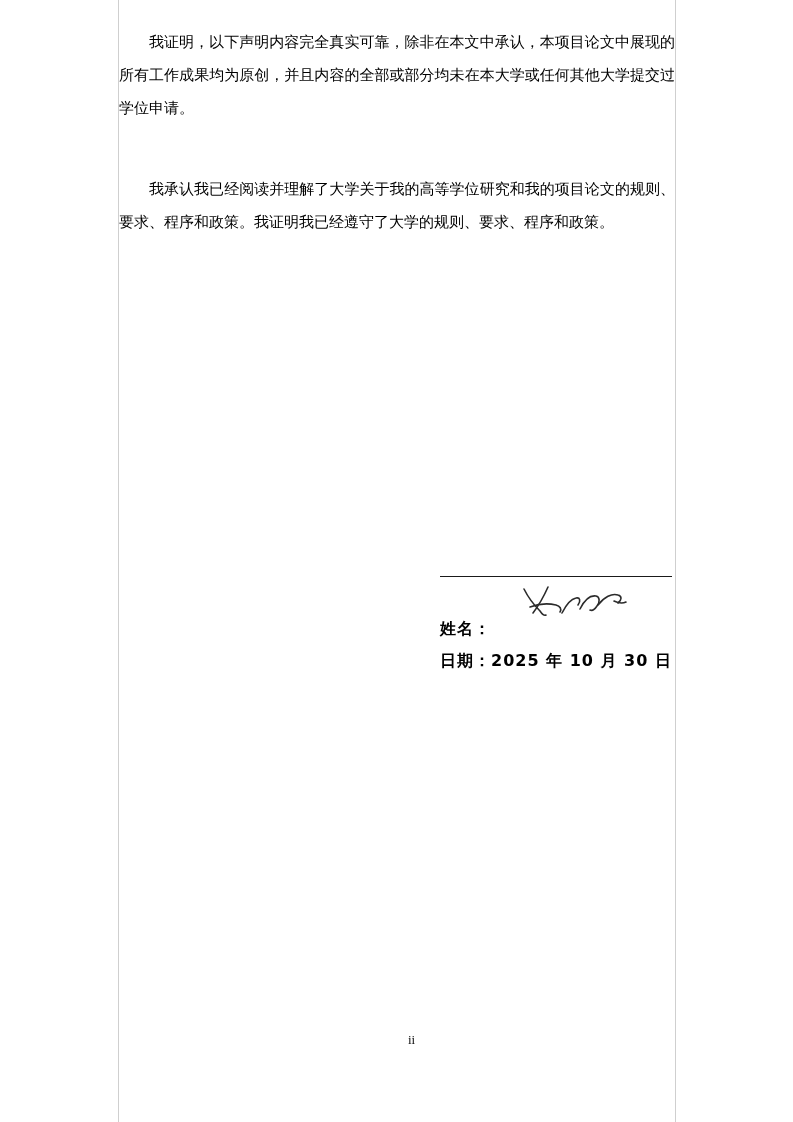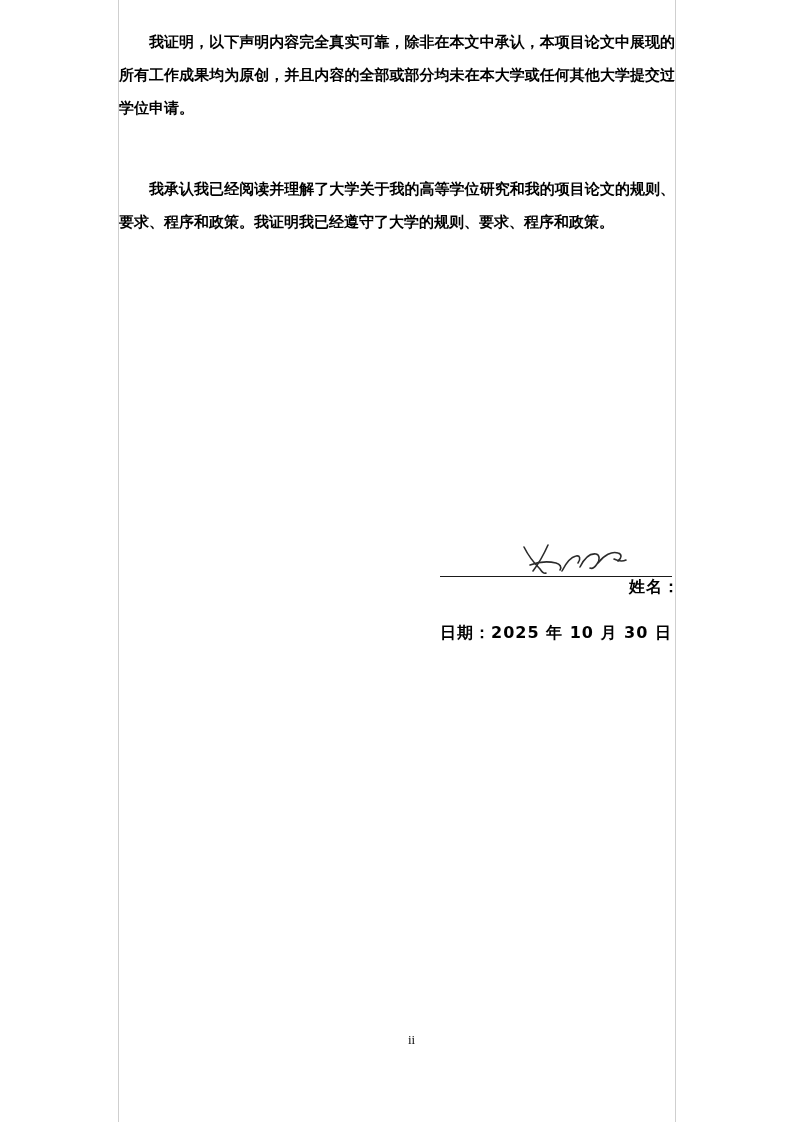--- a/index.html
+++ b/index.html
@@ -52,21 +52,20 @@
     letter-spacing: 2px;
   }
 
   .para {
     margin-top: 26px;
     font-size: 15px;
     line-height: 33px;
     text-align: justify;
     text-justify: inter-ideograph;
     text-indent: 2em;
-    font-weight: bold;
   }
   .para.second {
     margin-top: 48px;
   }
 
   .sig-block {
     position: absolute;
     left: 440px;
     top: 540px;
     width: 240px;
@@ -74,42 +73,42 @@
 
   .sig-line {
     width: 232px;
     height: 0;
     border-top: 1.5px solid #1a1a1a;
     margin-top: 36px;
   }
 
   .sig-row {
     position: relative;
+    margin-top: 42px;
     height: 30px;
-    text-align: right;
   }
 
   .sig-label {
     font-family: "DejaVu Sans", "Liberation Sans", sans-serif;
     font-weight: bold;
     font-size: 16px;
     letter-spacing: 1px;
   }
 
   .signature-mark {
     position: absolute;
     left: 78px;
     top: -36px;
     width: 110px;
     height: 40px;
     color: #2b2b2b;
   }
 
   .date-row {
-    margin-top: 16px;
+    margin-top: 2px;
     font-family: "DejaVu Sans", "Liberation Sans", sans-serif;
     font-weight: bold;
     font-size: 16px;
     letter-spacing: 1px;
     white-space: nowrap;
   }
 
   .page-number {
     position: absolute;
     top: 1032px;

